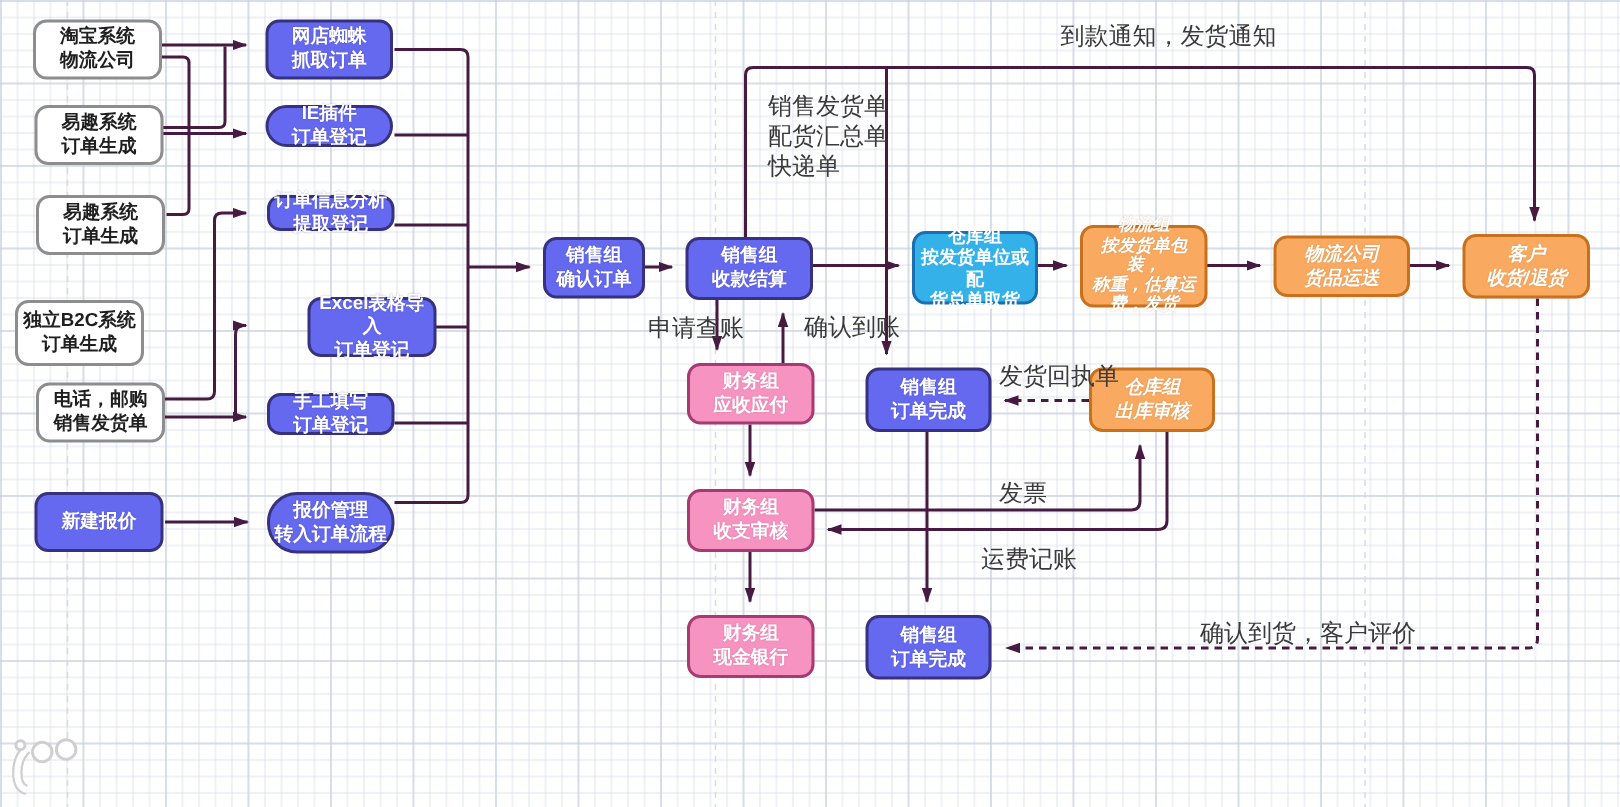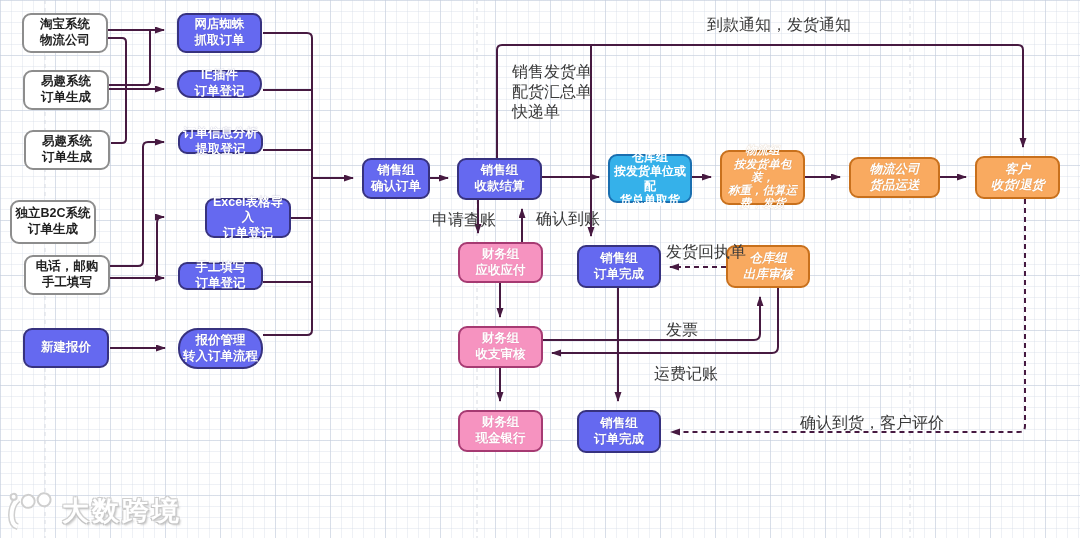--- a/index.html
+++ b/index.html
@@ -104,21 +104,21 @@
 
   <div class="node white" style="left:22px;top:13px;width:86px;height:40px;">淘宝系统
 物流公司</div>
   <div class="node white" style="left:23px;top:70px;width:86px;height:40px;">易趣系统
 订单生成</div>
   <div class="node white" style="left:24px;top:130px;width:86px;height:40px;">易趣系统
 订单生成</div>
   <div class="node white" style="left:10px;top:200px;width:86px;height:44px;">独立B2C系统
 订单生成</div>
   <div class="node white" style="left:24px;top:255px;width:86px;height:40px;">电话，邮购
-手工填写</div>
+销售发货单</div>
   <div class="node indigo" style="left:23px;top:328px;width:86px;height:40px;">新建报价</div>
 
   <div class="node indigo" style="left:177px;top:13px;width:85px;height:40px;">网店蜘蛛
 抓取订单</div>
   <div class="node indigo" style="left:177px;top:70px;width:85px;height:28px;border-radius:20px;">IE插件
 订单登记</div>
   <div class="node indigo" style="left:178px;top:130px;width:85px;height:24px;">订单信息分析
 提取登记</div>
   <div class="node indigo" style="left:177px;top:198px;width:86px;height:40px;margin-left:28px;">Excel表格导入
 订单登记</div>
@@ -170,16 +170,15 @@
   <div class="watermark">
     <svg width="52" height="40" viewBox="0 0 52 40" style="transform:rotate(-6deg);">
       <g fill="none" stroke="#cfcfcf" stroke-width="2">
         <path d="M10,36 Q4,34 5,24 Q6,14 13,9" stroke="#cfcfcf" stroke-width="7" fill="none"></path>
         <path d="M10,36 Q4,34 5,24 Q6,14 13,9" stroke="#ffffff" stroke-width="4" fill="none"></path>
         <circle cx="9" cy="6" r="3" fill="#ffffff"></circle>
         <circle cx="23" cy="12" r="6.5" fill="#ffffff"></circle>
         <circle cx="39" cy="12" r="6.5" fill="#ffffff"></circle>
       </g>
     </svg>
-    <span>大数跨境</span>
   </div>
 
 </div>
 
 </body></html>

